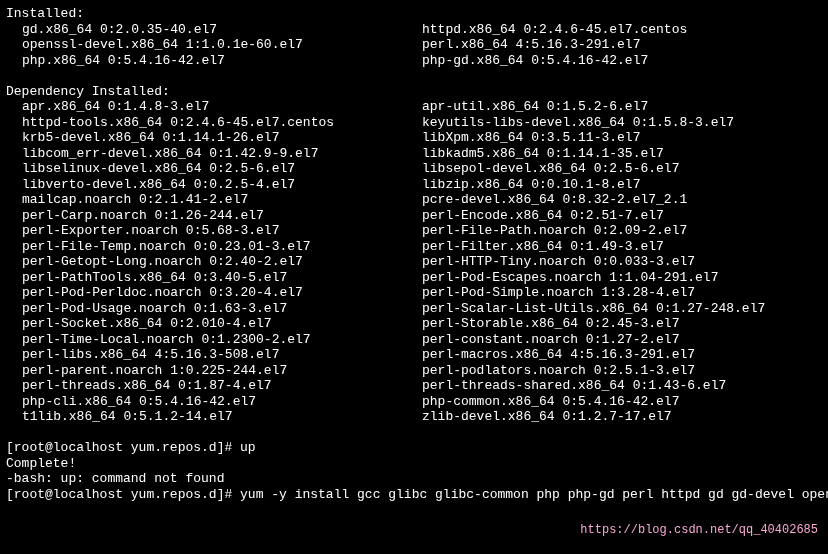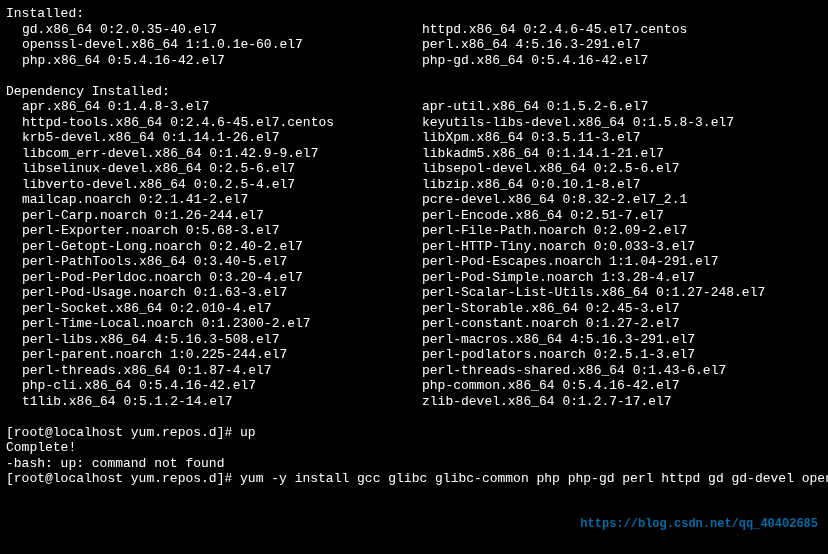--- a/index.html
+++ b/index.html
@@ -15,48 +15,48 @@
       box-sizing: border-box;
       overflow: hidden;
     }
     .line { white-space: pre; }
     .indent { padding-left: 16px; }
     .col-left { display: inline-block; width: 400px; }
     .col-right { display: inline-block; }
     .watermark {
       position: absolute;
       right: 10px;
-      bottom: 22px;
-      color: #0369a1;
+      bottom: 16px;
+      color: #f9a8d4;
       font-size: 12px;
-      font-weight: bold;
     }
   </style>
 </head>
 <body>
 
 <div>
   <div class="line">Installed:</div>
   <div id="installed-list">
       <div class="line indent"><span class="col-left">gd.x86_64 0:2.0.35-40.el7</span><span class="col-right">httpd.x86_64 0:2.4.6-45.el7.centos</span></div>
       <div class="line indent"><span class="col-left">openssl-devel.x86_64 1:1.0.1e-60.el7</span><span class="col-right">perl.x86_64 4:5.16.3-291.el7</span></div>
       <div class="line indent"><span class="col-left">php.x86_64 0:5.4.16-42.el7</span><span class="col-right">php-gd.x86_64 0:5.4.16-42.el7</span></div>
     </div>
   <div class="line">&nbsp;</div>
   <div class="line">Dependency Installed:</div>
   <div id="deps-list">
       <div class="line indent"><span class="col-left">apr.x86_64 0:1.4.8-3.el7</span><span class="col-right">apr-util.x86_64 0:1.5.2-6.el7</span></div>
       <div class="line indent"><span class="col-left">httpd-tools.x86_64 0:2.4.6-45.el7.centos</span><span class="col-right">keyutils-libs-devel.x86_64 0:1.5.8-3.el7</span></div>
       <div class="line indent"><span class="col-left">krb5-devel.x86_64 0:1.14.1-26.el7</span><span class="col-right">libXpm.x86_64 0:3.5.11-3.el7</span></div>
-      <div class="line indent"><span class="col-left">libcom_err-devel.x86_64 0:1.42.9-9.el7</span><span class="col-right">libkadm5.x86_64 0:1.14.1-21.el7</span></div>
+      <div class="line indent"><span class="col-left">libcom_err-devel.x86_64 0:1.42.9-9.el7</span><span class="col-right">libkadm5.x86_64 0:1.14.1-35.el7</span></div>
       <div class="line indent"><span class="col-left">libselinux-devel.x86_64 0:2.5-6.el7</span><span class="col-right">libsepol-devel.x86_64 0:2.5-6.el7</span></div>
       <div class="line indent"><span class="col-left">libverto-devel.x86_64 0:0.2.5-4.el7</span><span class="col-right">libzip.x86_64 0:0.10.1-8.el7</span></div>
       <div class="line indent"><span class="col-left">mailcap.noarch 0:2.1.41-2.el7</span><span class="col-right">pcre-devel.x86_64 0:8.32-2.el7_2.1</span></div>
       <div class="line indent"><span class="col-left">perl-Carp.noarch 0:1.26-244.el7</span><span class="col-right">perl-Encode.x86_64 0:2.51-7.el7</span></div>
       <div class="line indent"><span class="col-left">perl-Exporter.noarch 0:5.68-3.el7</span><span class="col-right">perl-File-Path.noarch 0:2.09-2.el7</span></div>
+      <div class="line indent"><span class="col-left">perl-File-Temp.noarch 0:0.23.01-3.el7</span><span class="col-right">perl-Filter.x86_64 0:1.49-3.el7</span></div>
       <div class="line indent"><span class="col-left">perl-Getopt-Long.noarch 0:2.40-2.el7</span><span class="col-right">perl-HTTP-Tiny.noarch 0:0.033-3.el7</span></div>
       <div class="line indent"><span class="col-left">perl-PathTools.x86_64 0:3.40-5.el7</span><span class="col-right">perl-Pod-Escapes.noarch 1:1.04-291.el7</span></div>
       <div class="line indent"><span class="col-left">perl-Pod-Perldoc.noarch 0:3.20-4.el7</span><span class="col-right">perl-Pod-Simple.noarch 1:3.28-4.el7</span></div>
       <div class="line indent"><span class="col-left">perl-Pod-Usage.noarch 0:1.63-3.el7</span><span class="col-right">perl-Scalar-List-Utils.x86_64 0:1.27-248.el7</span></div>
       <div class="line indent"><span class="col-left">perl-Socket.x86_64 0:2.010-4.el7</span><span class="col-right">perl-Storable.x86_64 0:2.45-3.el7</span></div>
       <div class="line indent"><span class="col-left">perl-Time-Local.noarch 0:1.2300-2.el7</span><span class="col-right">perl-constant.noarch 0:1.27-2.el7</span></div>
       <div class="line indent"><span class="col-left">perl-libs.x86_64 4:5.16.3-508.el7</span><span class="col-right">perl-macros.x86_64 4:5.16.3-291.el7</span></div>
       <div class="line indent"><span class="col-left">perl-parent.noarch 1:0.225-244.el7</span><span class="col-right">perl-podlators.noarch 0:2.5.1-3.el7</span></div>
       <div class="line indent"><span class="col-left">perl-threads.x86_64 0:1.87-4.el7</span><span class="col-right">perl-threads-shared.x86_64 0:1.43-6.el7</span></div>
       <div class="line indent"><span class="col-left">php-cli.x86_64 0:5.4.16-42.el7</span><span class="col-right">php-common.x86_64 0:5.4.16-42.el7</span></div>

